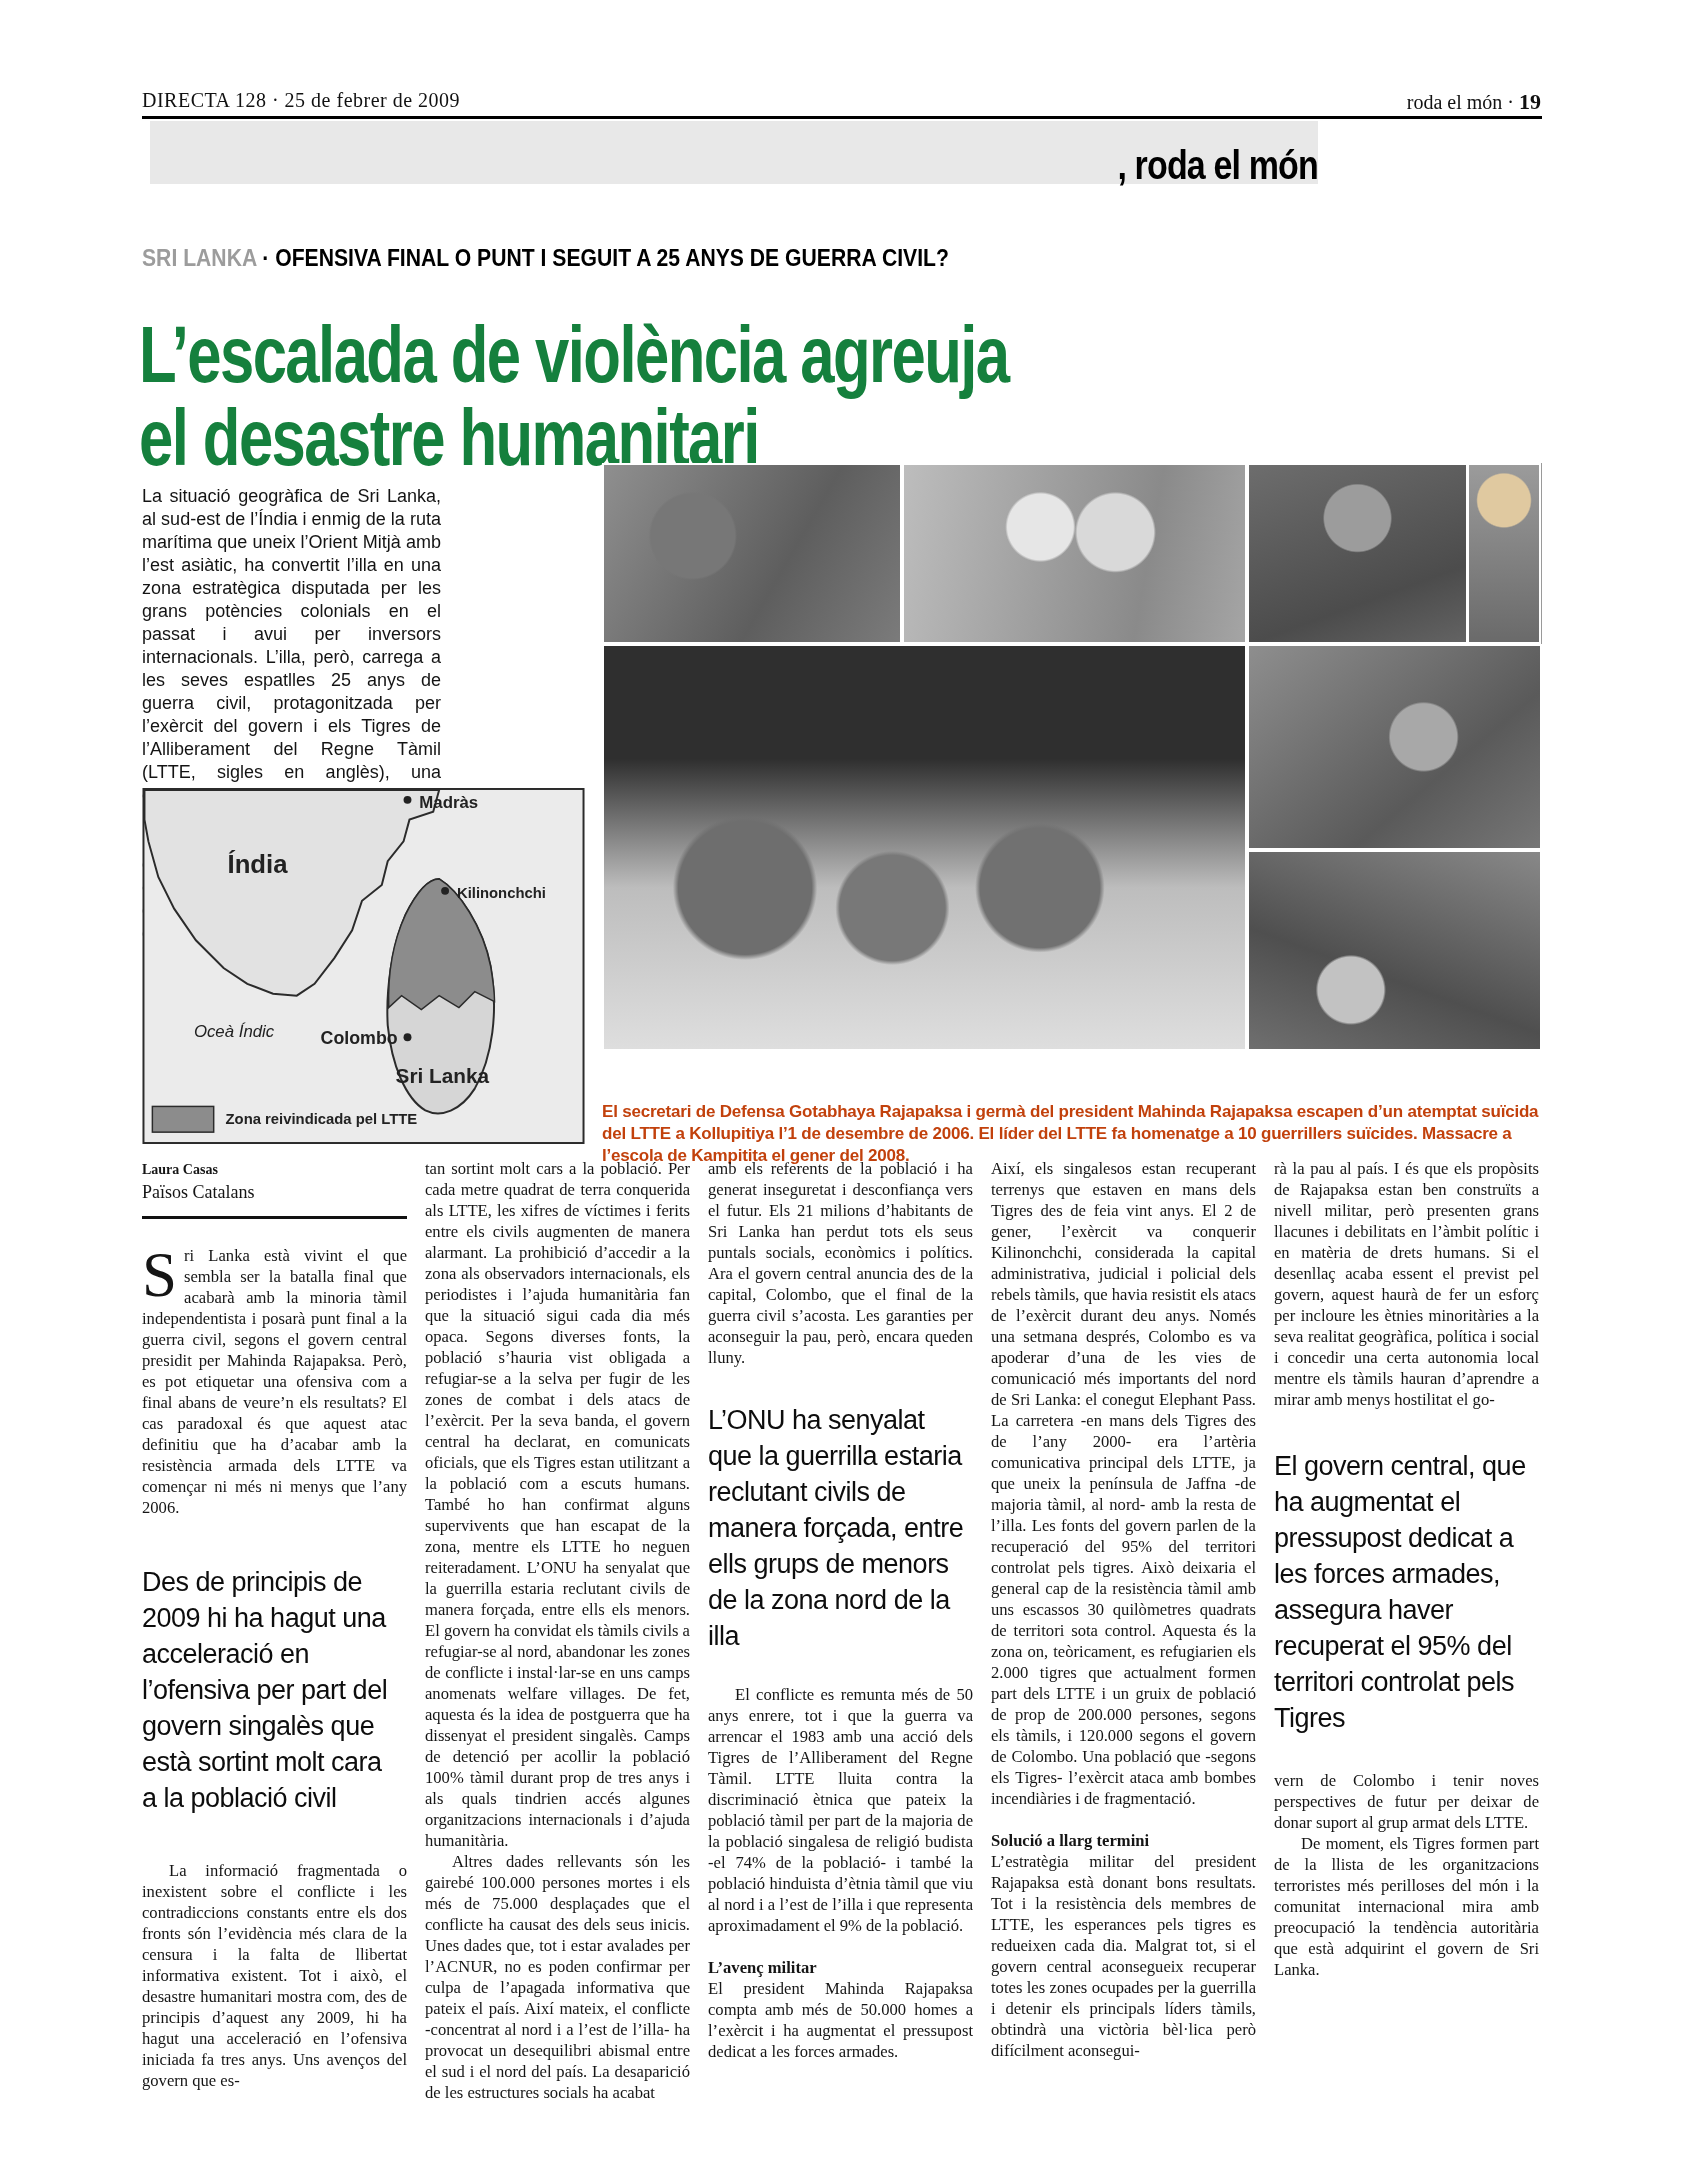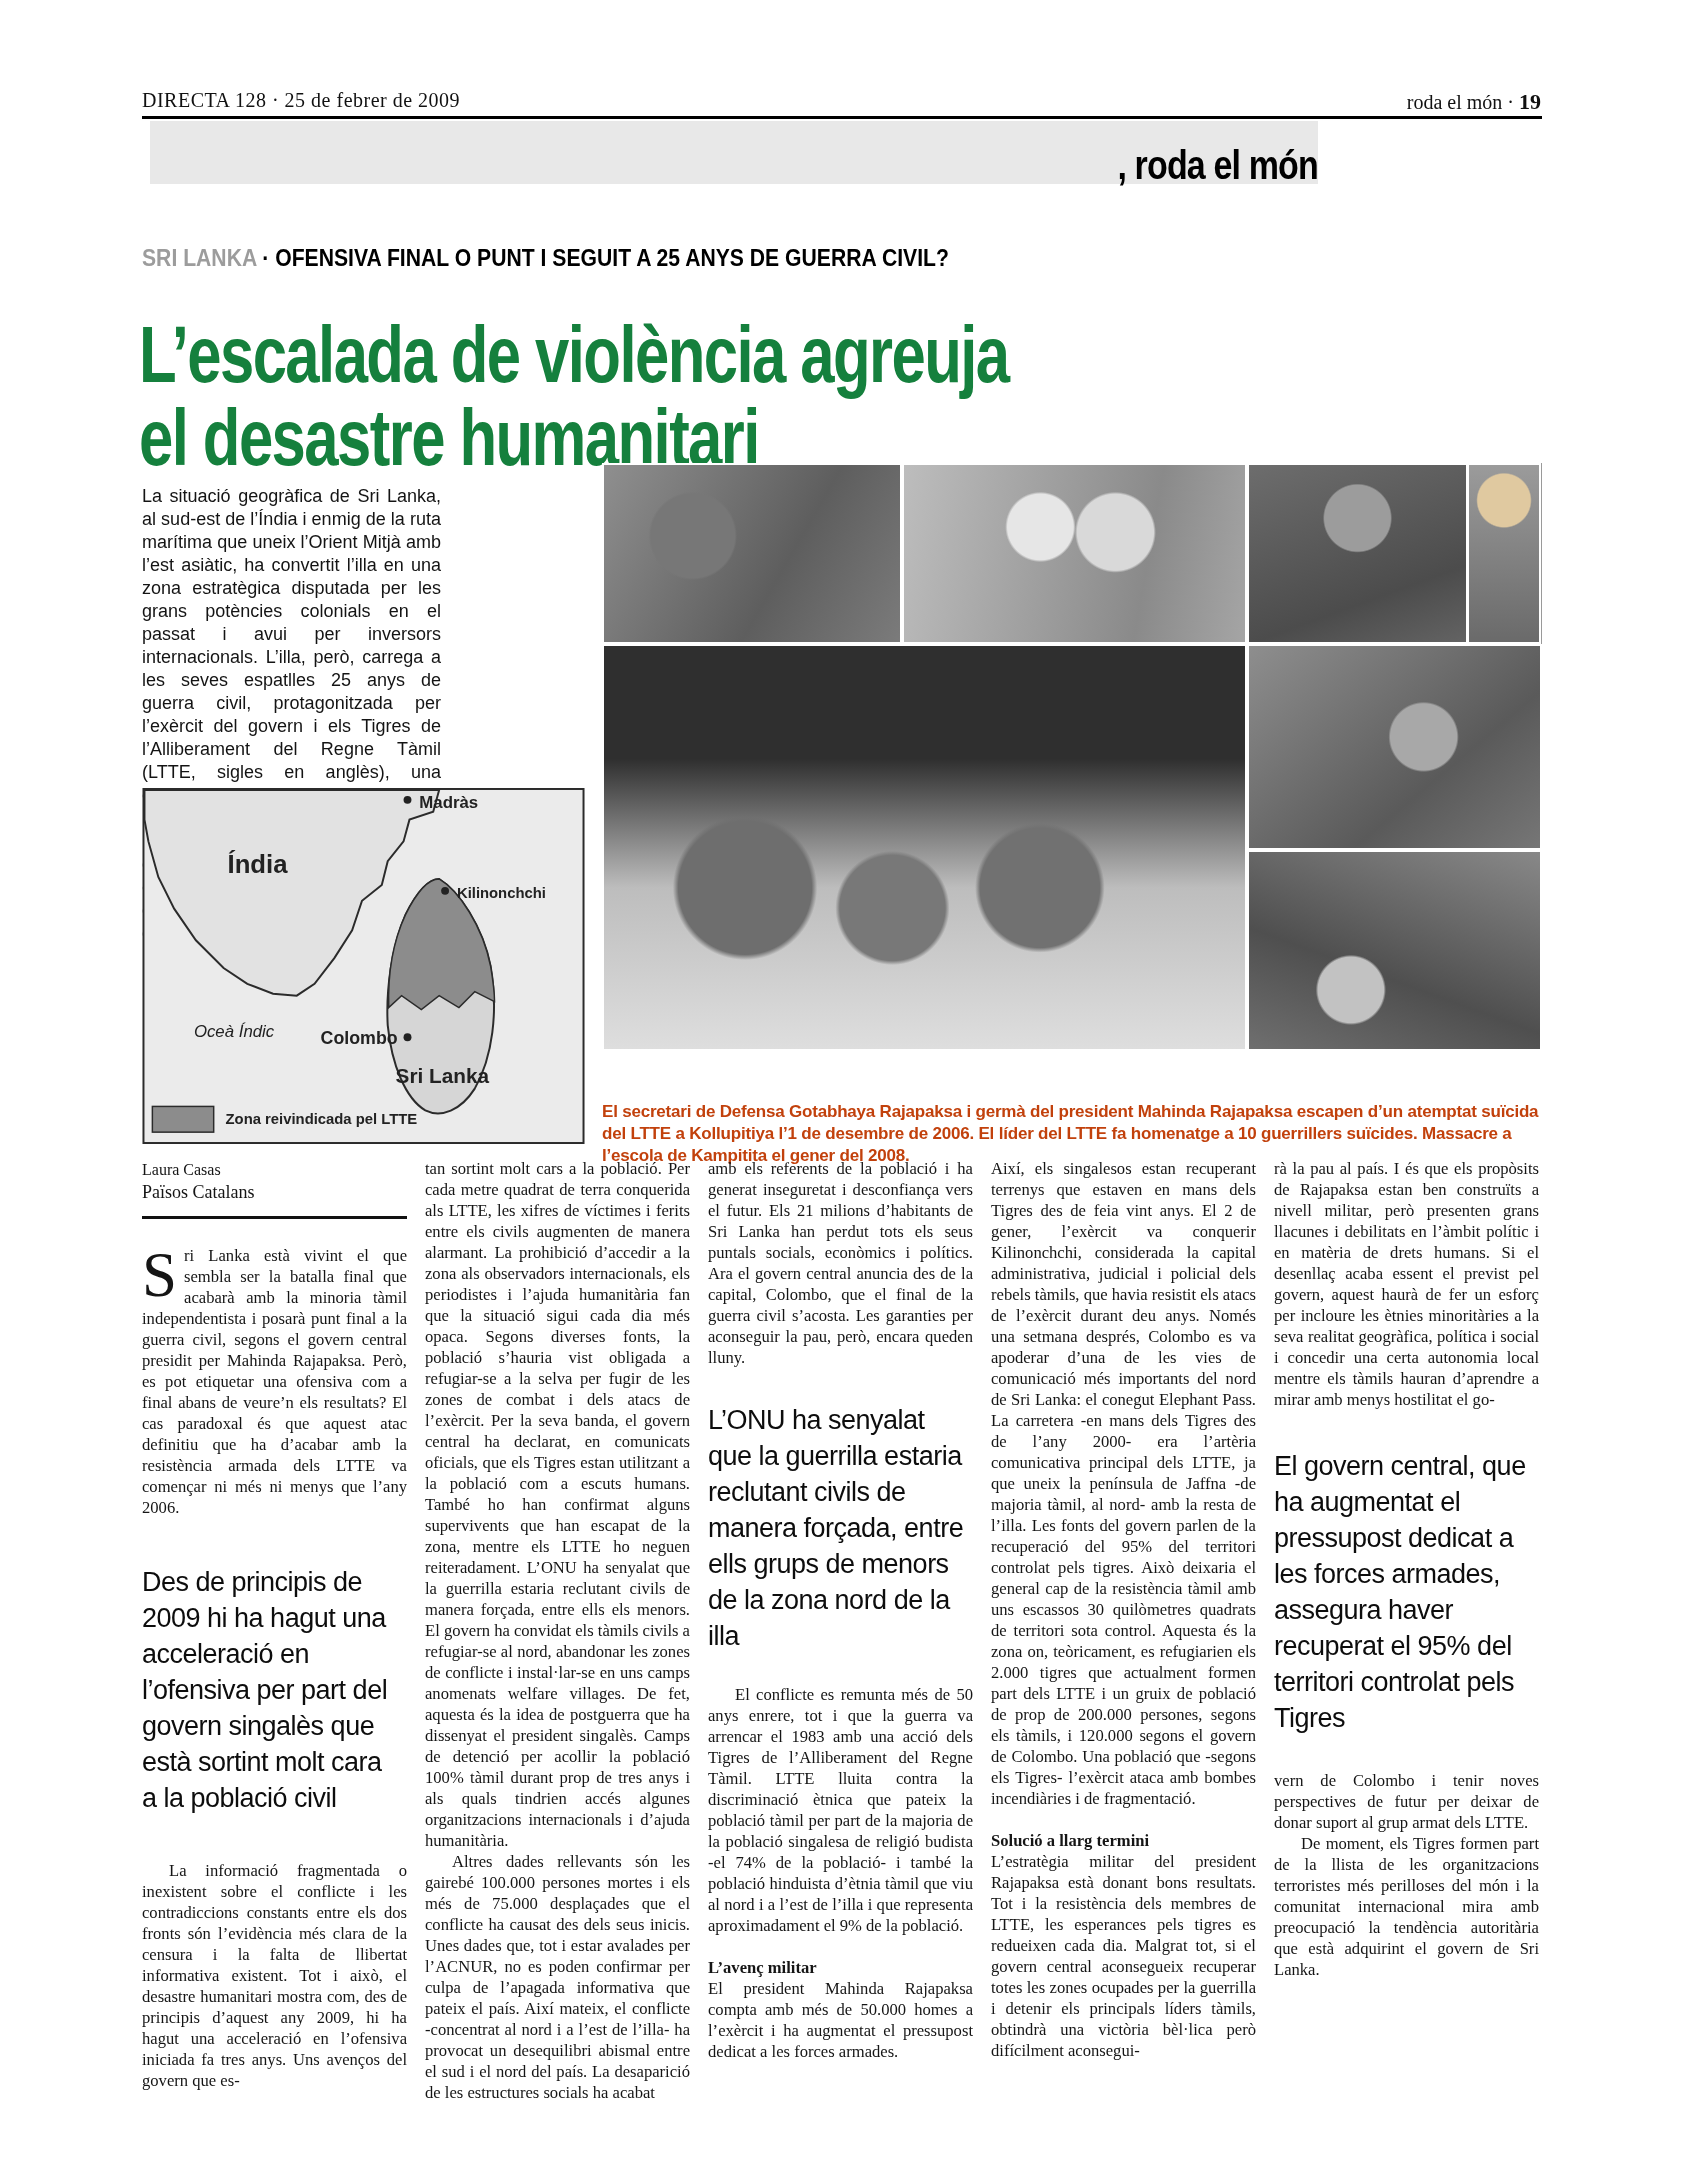--- a/index.html
+++ b/index.html
@@ -31,21 +31,21 @@
   
   .photos{position:absolute;left:602px;top:463px;width:940px;height:588px;background:#9a9a9a;}
   .ph{position:absolute;box-sizing:border-box;border:2px solid #fff;}
   .caption{position:absolute;left:602px;top:1101px;width:940px;font-family:"Liberation Sans",sans-serif;
            font-weight:bold;font-size:17px;line-height:22px;letter-spacing:-0.2px;color:#c2410c;}
   
   .body{position:absolute;left:142px;top:1158px;width:1400px;display:flex;gap:18px;}
   .col{flex:0 0 265px;width:265px;font-size:16.6px;line-height:21px;text-align:justify;color:#151515;}
   .col p{margin:0;}
   .col p.indent{text-indent:27px;}
-  .byline-name{font-weight:normal;font-size:16px;line-height:23px;}
+  .byline-name{font-weight:bold;font-size:14px;line-height:23px;}
   .byline-place{font-size:18px;line-height:23px;}
   .byline-rule{height:3px;background:#111;margin:12px 0 26px 0;}
   .dropcap{float:left;font-size:63px;line-height:50px;padding:5px 7px 0 0;font-weight:400;}
   .pull{font-family:"Liberation Sans",sans-serif;font-size:27px;line-height:36px;
         letter-spacing:-0.5px;text-align:left;color:#0d0d0d;}
   .pull.q1{margin:46px 16px 44px 0;}
   .pull.q3{margin:34px 0 30px 0;}
   .pull.q5{margin:38px 0 34px 0;}
   .subhead{font-weight:bold;margin:21px 0 0 0 !important;text-align:left;}
 </style>

